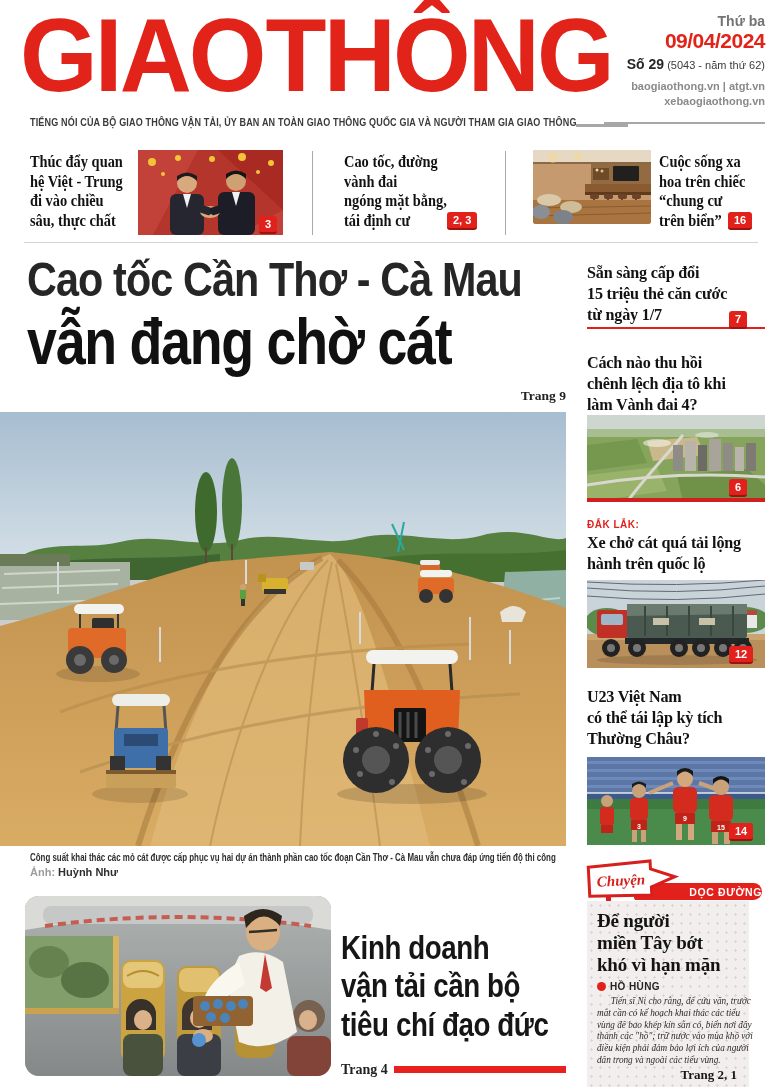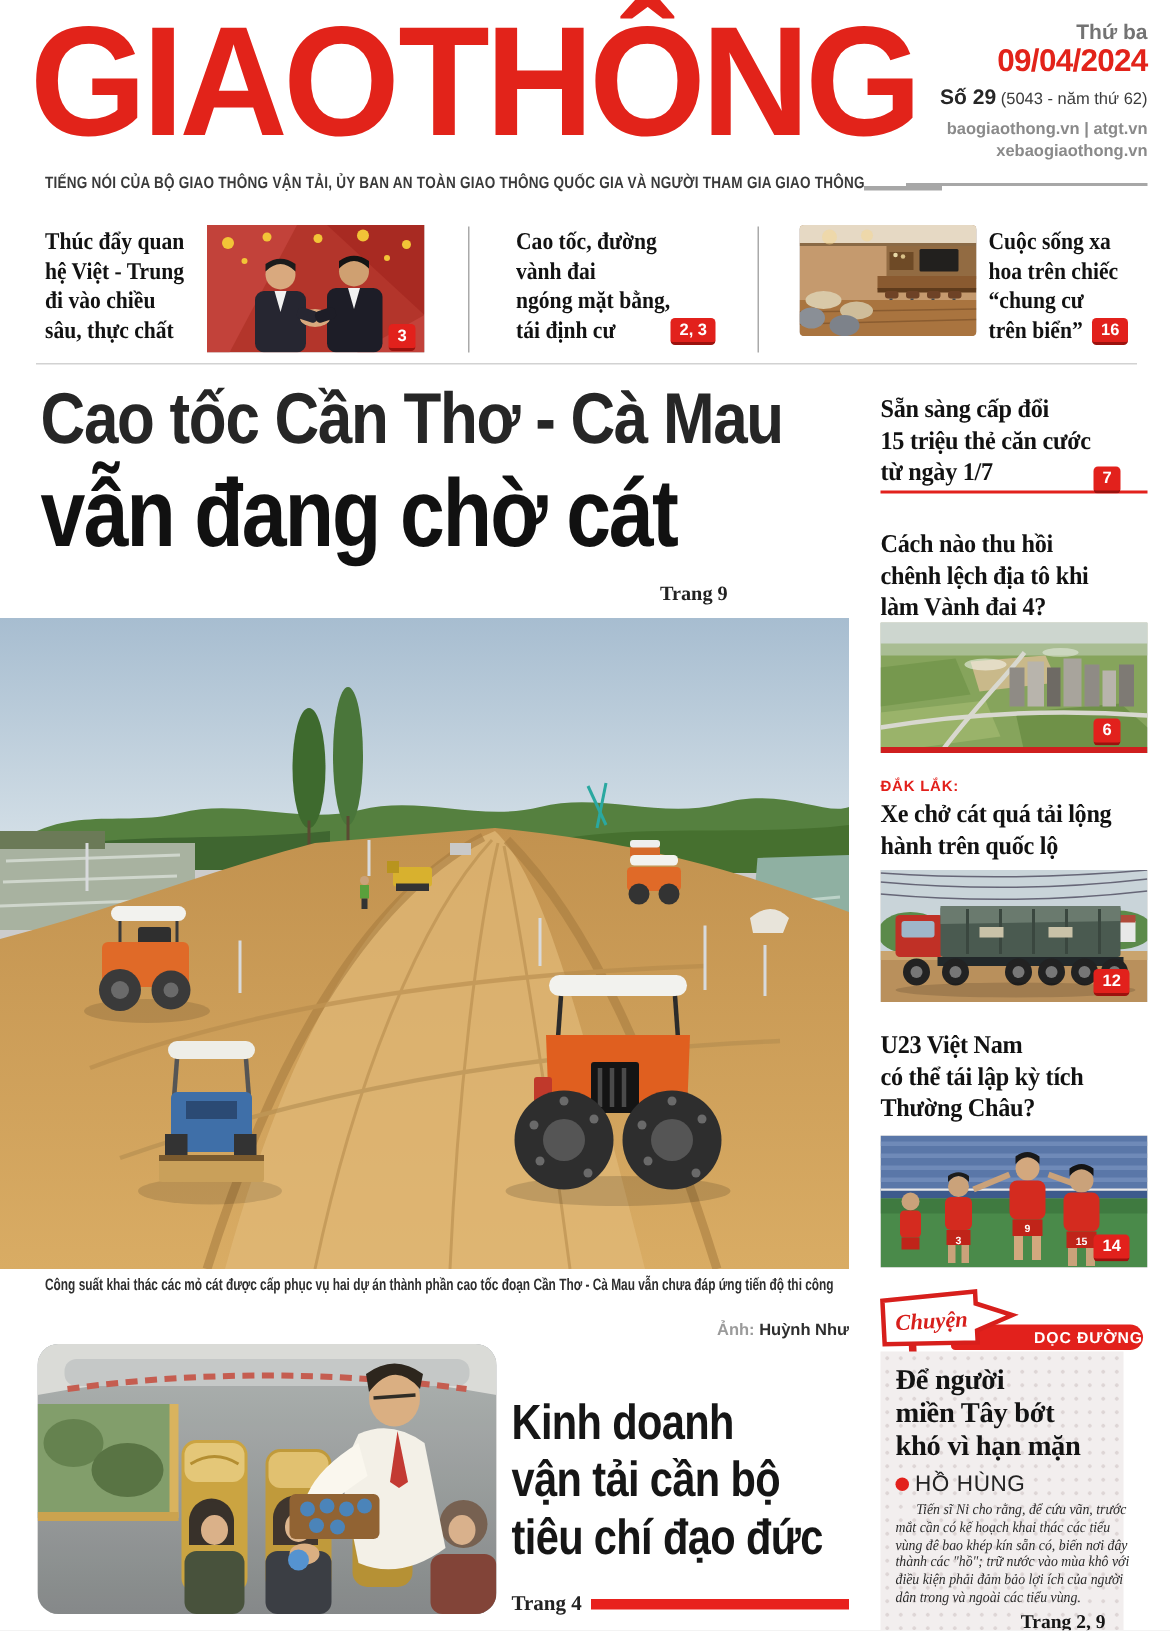--- a/index.html
+++ b/index.html
@@ -29,39 +29,39 @@
   .ph{position:absolute;overflow:hidden;background:#ccc;}
   .ph svg{display:block;width:100%;height:100%;}
   
   .h1a{font-size:48px;font-weight:bold;color:#262626;white-space:nowrap;letter-spacing:-1px;
        transform:scaleX(.86);transform-origin:left top;line-height:1.04;}
   .h1b{font-size:64px;font-weight:bold;color:#111;white-space:nowrap;letter-spacing:-1.5px;
        transform:scaleX(.84);transform-origin:left top;line-height:1.0;margin-top:2px;}
   .pgref{font-family:"Liberation Serif","DejaVu Serif",serif;font-weight:bold;font-size:13.5px;color:#222;}
   .cap1{font-weight:bold;font-size:11px;color:#2e2e2e;white-space:nowrap;
         transform:scaleX(.72);transform-origin:left top;}
-  .credit{font-size:11px;text-align:right;margin-top:18px;}
+  .credit{font-size:11px;margin-top:3px;}
   .credit .lab{color:#9b9b9b;font-weight:bold;}
   .credit .nm{color:#2e2e2e;font-weight:bold;}
   
   .h2{font-size:33px;font-weight:bold;color:#161616;white-space:pre-line;line-height:1.16;
       letter-spacing:-.5px;transform:scaleX(.84);transform-origin:left top;}
   .redbar{position:absolute;background:#e8211d;}
   .kicker{font-size:10px;font-weight:bold;color:#e2211c;letter-spacing:.5px;}
   
   .banner{position:absolute;background:#e2211c;color:#fff;font-weight:bold;font-size:10.5px;
           letter-spacing:.6px;border-radius:3px 9px 9px 3px;padding:3px 0 2px;text-align:right;}
   .cbox{position:absolute;background-color:#f2eeee;
         background-image:radial-gradient(#ddd5d5 1px, transparent 1.4px);background-size:9px 9px;
         padding:9px 10px 6px;box-sizing:border-box;}
   .cbox h3{margin:0;font-family:"Liberation Serif","DejaVu Serif",serif;font-weight:bold;font-size:19px;
            line-height:22px;color:#131313;white-space:pre-line;letter-spacing:-.2px;}
   .byline{margin:5px 0 3px;display:flex;align-items:center;}
   .byline .dot{width:9px;height:9px;border-radius:50%;background:#e2211c;margin-right:4px;}
-  .byline .nm{font-size:15px;font-weight:normal;color:#232323;letter-spacing:.4px;}
+  .byline .nm{font-size:10px;font-weight:bold;color:#232323;letter-spacing:.4px;}
   .cbody{font-family:"Liberation Serif","DejaVu Serif",serif;font-style:italic;font-size:10px;
          line-height:11.8px;color:#2a2a2a;width:172px;transform:scaleX(.92);transform-origin:left top;
          text-indent:15px;}
   .cref{font-family:"Liberation Serif","DejaVu Serif",serif;font-weight:bold;font-size:13px;
         text-align:right;color:#161616;margin-top:1px;padding-right:2px;}
 </style>
 </head>
 <body>
 
 <div class="page">
@@ -165,21 +165,21 @@
   <div class="abs st" style="left:659px;top:152px;width:115px;">Cuộc sống xa
 hoa trên chiếc
 “chung cư
 trên biển”</div>
   <div class="badge" style="left:728px;top:212px;">16</div>
 
   <div class="abs" style="left:24px;top:242px;width:734px;height:1px;background:#d2d2d2;"></div>
 
   <div class="abs h1a" style="left:27px;top:255px;">Cao tốc Cần Thơ - Cà Mau</div>
   <div class="abs h1b" style="left:27px;top:308px;">vẫn đang chờ cát</div>
-  <div class="abs pgref" style="left:440px;top:388px;width:126px;text-align:left;">Trang 9</div>
+  <div class="abs pgref" style="left:440px;top:388px;width:126px;text-align:right;">Trang 9</div>
 
   <div class="ph" style="left:0;top:412px;width:566px;height:434px;">
     <svg viewBox="0 0 566 434" preserveAspectRatio="none">
       <defs>
         <linearGradient id="sky" x1="0" y1="0" x2="0" y2="1">
           <stop offset="0" stop-color="#a7bdd0"></stop>
             <stop offset="1" stop-color="#d6e1e8"></stop>
         </linearGradient>
         <linearGradient id="sand" x1="0" y1="0" x2="0" y2="1">
           <stop offset="0" stop-color="#c2924f"></stop>
@@ -542,16 +542,16 @@
   </div>
   <div class="cbox" style="left:587px;top:901px;width:162px;height:186px;">
     <h3>Để người
 miền Tây bớt
 khó vì hạn mặn</h3>
     <div class="byline">
       <span class="dot"></span>
       <span class="nm">HỒ HÙNG</span>
     </div>
     <div class="cbody">Tiến sĩ Ni cho rằng, để cứu vãn, trước mắt cần có kế hoạch khai thác các tiểu vùng đê bao khép kín sẵn có, biến nơi đây thành các "hồ"; trữ nước vào mùa khô với điều kiện phải đảm bảo lợi ích của người dân trong và ngoài các tiểu vùng.</div>
-    <div class="cref">Trang 2, 9</div>
+    <div class="cref">Trang 2, 1</div>
   </div>
 
 </div>
 
 </body></html>

